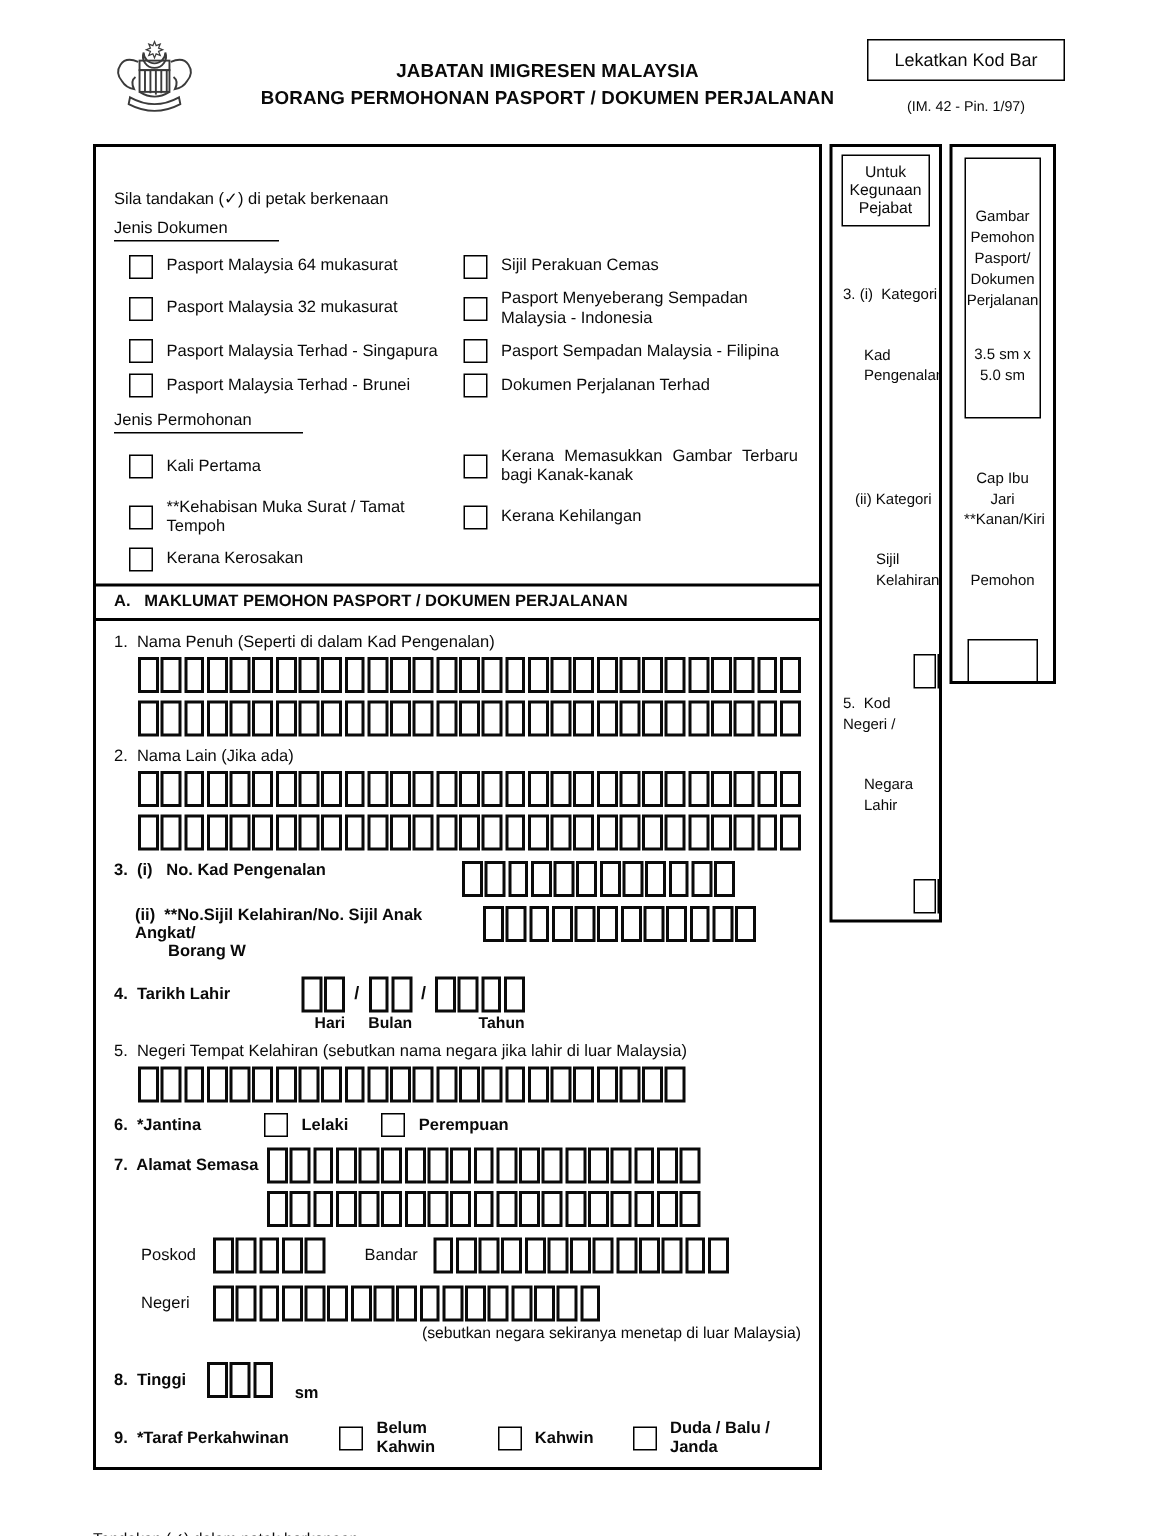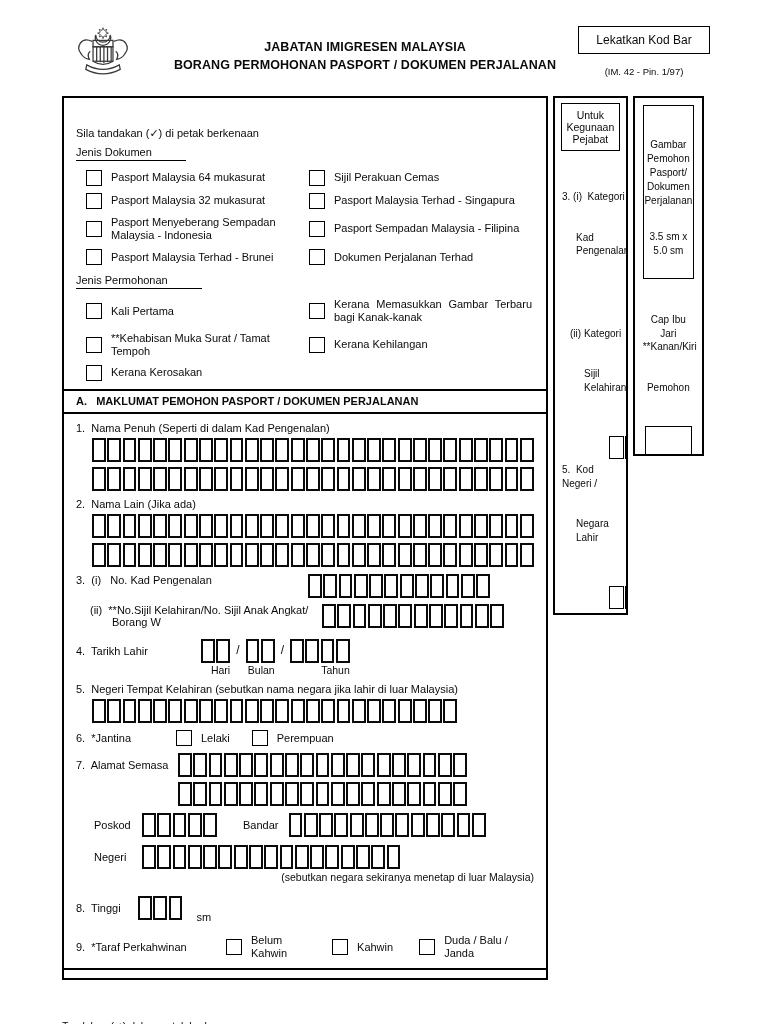--- a/index.html
+++ b/index.html
@@ -29,21 +29,21 @@
   .grid2{display:grid;grid-template-columns:223px 1fr;row-gap:7px;margin:2px 0 4px 10px;}
   
   .bar{margin:8px -12px 8px;border-top:2.6px solid #000;border-bottom:2.6px solid #000;padding:3px 12px 4px;font-size:11px;font-weight:600;white-space:pre-wrap;line-height:1.3;}
   
   .box-row{display:flex;gap:1.4px;}
   .cbox{width:13.9px;height:24px;border:2px solid #0a0a0a;box-sizing:border-box;flex:none;background:#fff;}
   .field{margin-bottom:7px;}
   .flabel{font-size:11px;white-space:pre-wrap;margin-bottom:4px;}
   .indent{margin-left:16px;}
   .rows-gap{display:flex;flex-direction:column;gap:5px;}
-  .hflex{display:flex;align-items:center;}
+  .hflex{display:flex;align-items:center;font-weight:bold;}
   
   .f3 .hflex{margin-bottom:6px;align-items:flex-start;}
   .f3 .lbl{flex:0 0 232px;}
   
   .dgroup{display:flex;flex-direction:column;align-items:flex-end;}
   .dcap{font-size:10.5px;margin-top:1px;}
   .dsep{font-size:12px;margin:4px 6px 0;}
   
   .irow{display:flex;align-items:center;margin:0 0 8px 18px;}
   .irow .ilbl{font-size:11px;white-space:pre-wrap;}
@@ -111,25 +111,25 @@
         <div class="cb-item">
             <span class="cb"></span>
             <span class="cb-label">Sijil Perakuan Cemas</span>
           </div>
         <div class="cb-item">
             <span class="cb"></span>
             <span class="cb-label">Pasport Malaysia 32 mukasurat</span>
           </div>
         <div class="cb-item">
             <span class="cb"></span>
+            <span class="cb-label" style="width:198px">Pasport Menyeberang Sempadan Malaysia - Indonesia</span>
+          </div>
+        <div class="cb-item">
+            <span class="cb"></span>
             <span class="cb-label">Pasport Malaysia Terhad - Singapura</span>
-          </div>
-        <div class="cb-item">
-            <span class="cb"></span>
-            <span class="cb-label" style="width:198px">Pasport Menyeberang Sempadan Malaysia - Indonesia</span>
           </div>
         <div class="cb-item">
             <span class="cb"></span>
             <span class="cb-label">Pasport Sempadan Malaysia - Filipina</span>
           </div>
         <div class="cb-item">
             <span class="cb"></span>
             <span class="cb-label">Pasport Malaysia Terhad - Brunei</span>
           </div>
         <div class="cb-item">

